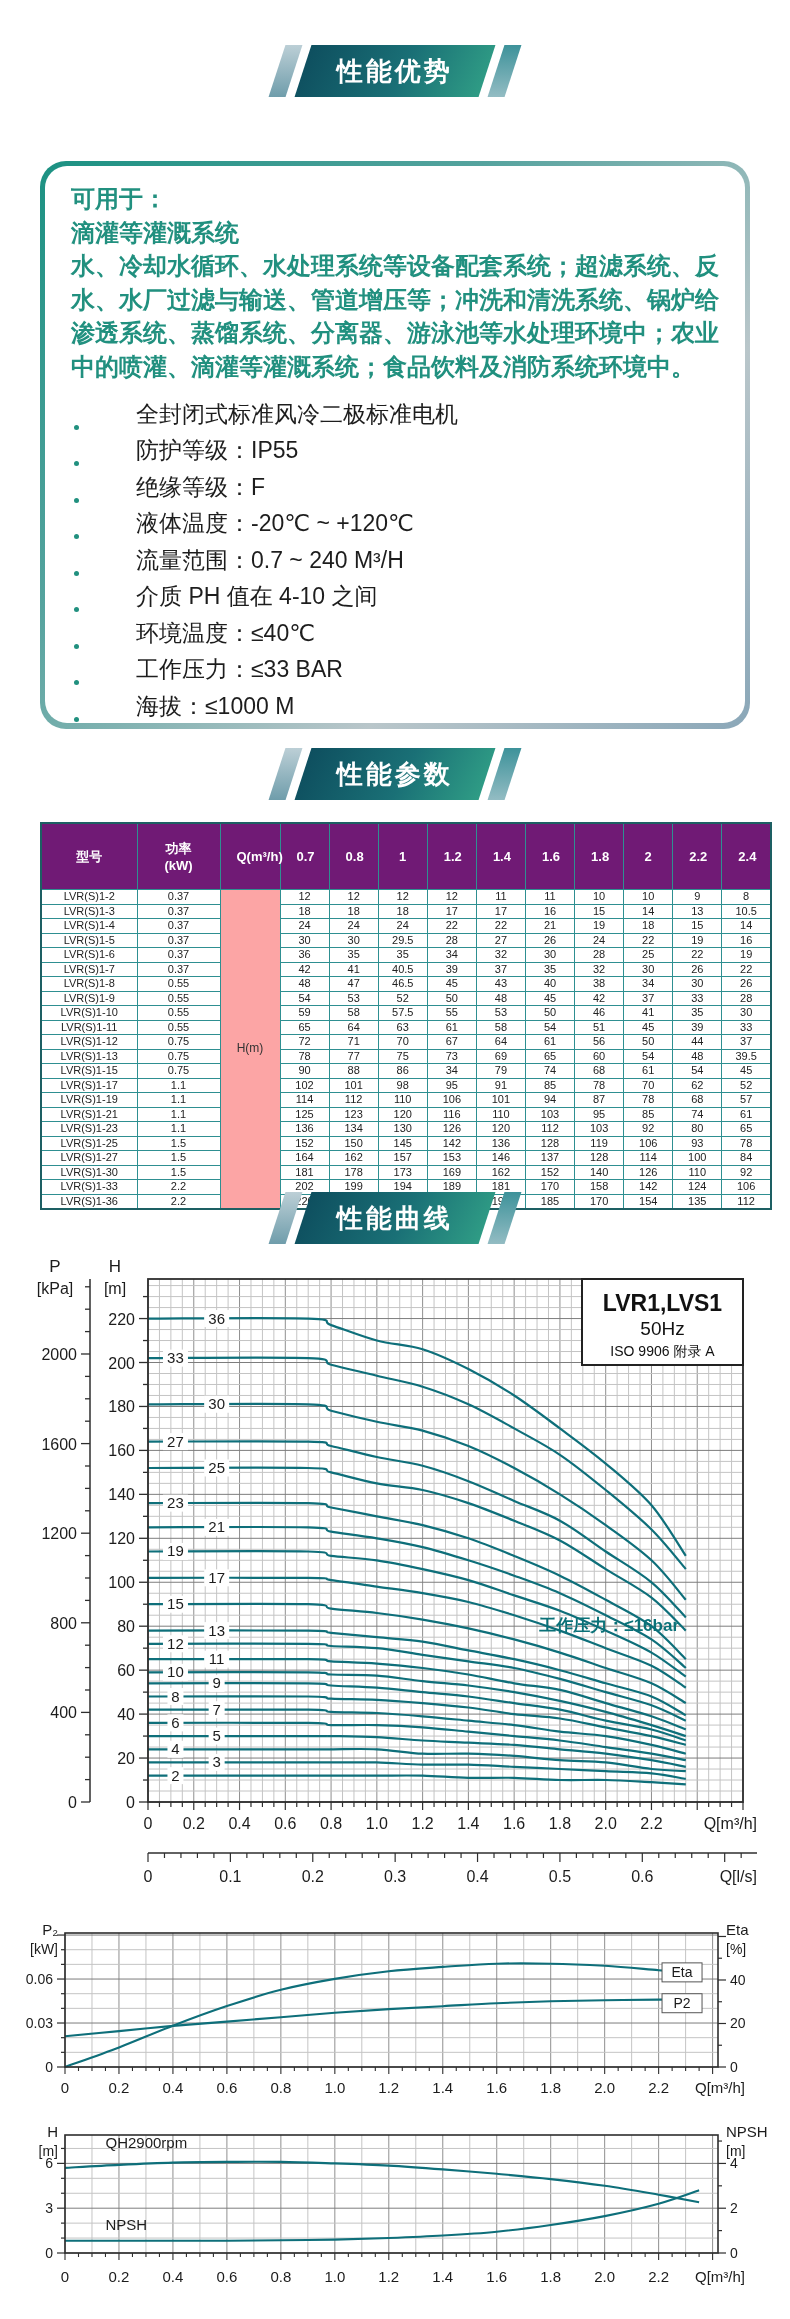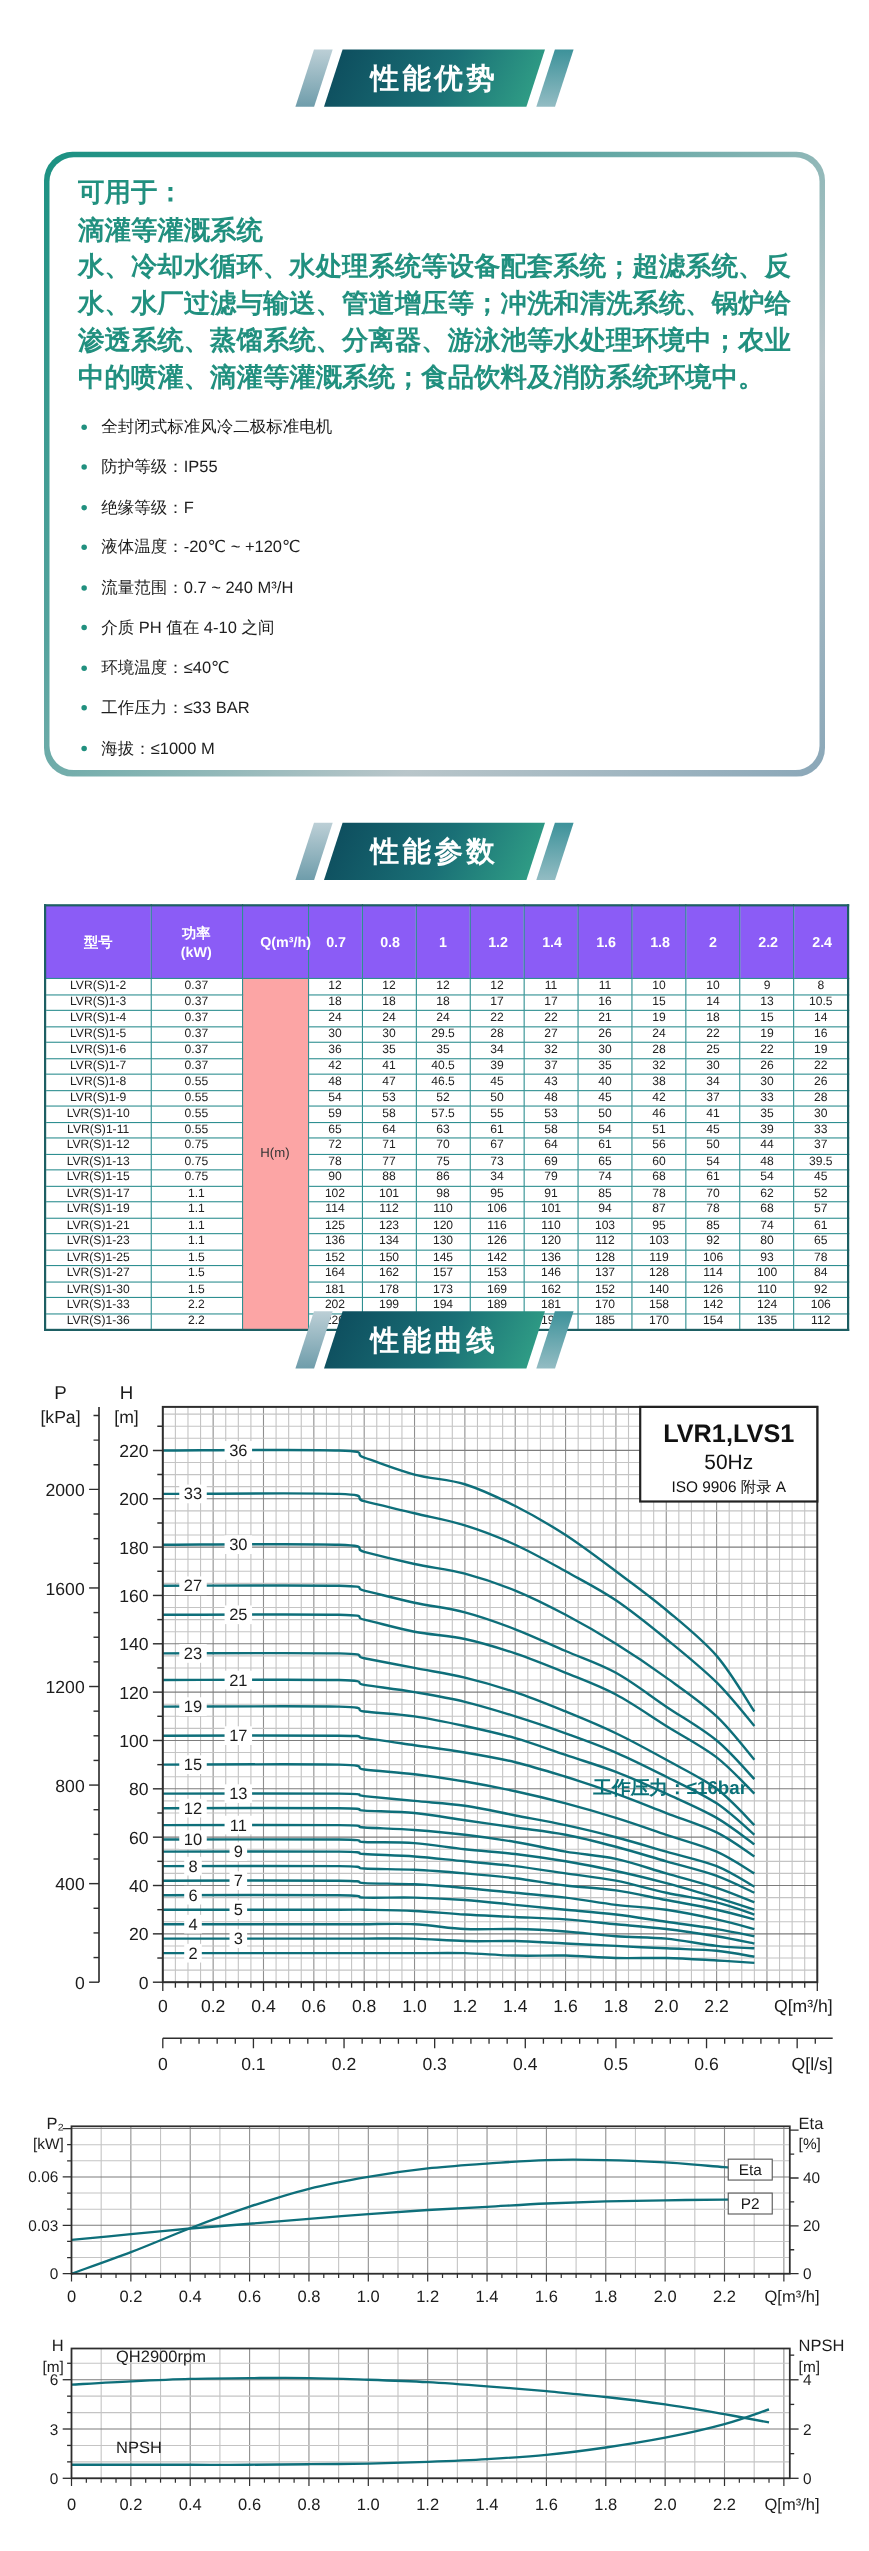--- a/index.html
+++ b/index.html
@@ -8,32 +8,32 @@
 
   
   .banner{position:absolute;left:0;width:100%;height:52px;display:flex;justify-content:center;align-items:stretch;gap:9px;}
   .banner .stripe{width:17px;transform:skewX(-18deg);}
   .banner .stripe-l{background:linear-gradient(180deg,#bccfd6,#6f9dab);}
   .banner .stripe-r{background:linear-gradient(180deg,#3d929a,#93bcc3);}
   .banner .banner-main{transform:skewX(-18deg);background:linear-gradient(100deg,#0e4f5f 0%,#1a7076 55%,#2f9c85 100%);display:flex;align-items:center;padding:0 34px;}
   .banner .banner-main span{display:block;transform:skewX(18deg);color:#fff;font-size:26px;font-weight:bold;letter-spacing:3px;white-space:nowrap;}
 
   
-  .card-outer{position:absolute;left:40px;top:138px;width:710px;height:568px;border-radius:26px;
+  .card-outer{position:absolute;left:40px;top:161px;width:710px;height:568px;border-radius:26px;
     background:linear-gradient(135deg,#1b9182 0%,#55a39e 35%,#b9c6ca 70%,#8aa7b8 100%);}
   .card-inner{position:absolute;left:5px;top:5px;right:5px;bottom:6px;background:#fff;border-radius:22px;
     padding:16px 20px 0 26px;box-sizing:border-box;overflow:hidden;}
   .intro-line{color:#21907f;font-weight:bold;font-size:24px;line-height:33.5px;white-space:nowrap;}
   .spec-list{margin-top:10px;}
-  .spec-item{display:flex;align-items:center;height:36.5px;color:#1d1d1d;font-size:15px;white-space:nowrap;}
+  .spec-item{display:flex;align-items:flex-end;height:36.5px;color:#1d1d1d;font-size:23px;white-space:nowrap;gap:44px;}
   .spec-item .dot{width:5px;height:5px;border-radius:50%;background:#21907f;margin:0 13px 0 3px;flex:0 0 auto;}
 
   
   .ptable{position:absolute;left:40px;top:822px;width:730px;border-collapse:collapse;table-layout:fixed;border:2px solid #1d5f63;}
-  .ptable th{background:#8b5cf6;color:#fff;font-size:13px;font-weight:bold;height:30px;border:1px solid #2e8f91;padding:16px;text-align:center;margin-top:24px;}
+  .ptable th{background:#701a75;color:#fff;font-size:13px;font-weight:bold;height:30px;border:1px solid #2e8f91;padding:16px;text-align:center;margin-top:24px;}
   .ptable td{border:1px solid #2e8f91;font-size:11px;color:#222;text-align:center;height:13.5px;padding:0;line-height:13.5px;}
   .ptable td.qcell{font-size:12px;color:#333;background:#fca5a5;}
 
   svg text{font-family:"Liberation Sans","DejaVu Sans",sans-serif;}
   .chart{position:absolute;left:0;}
 </style>
 </head>
 <body>
 
 <div id="page">

